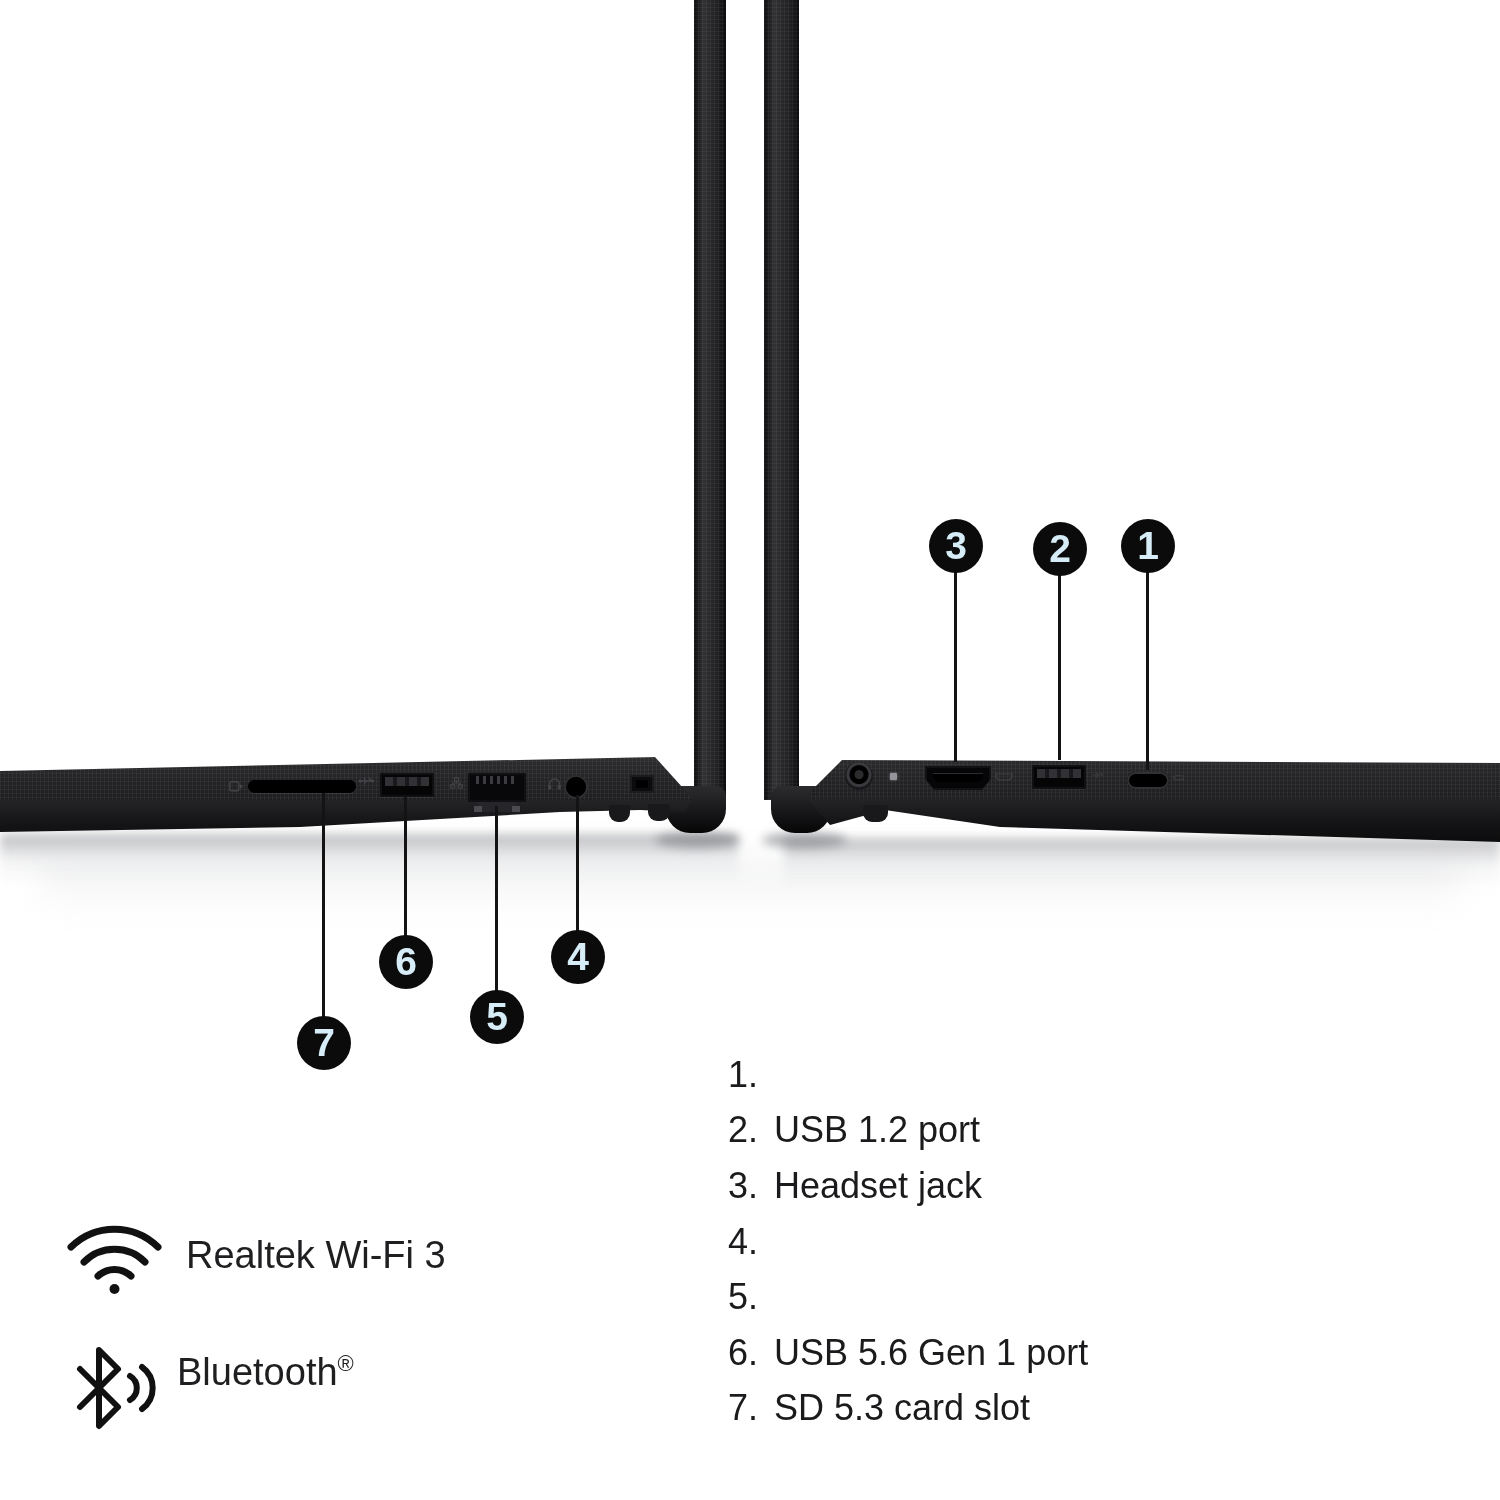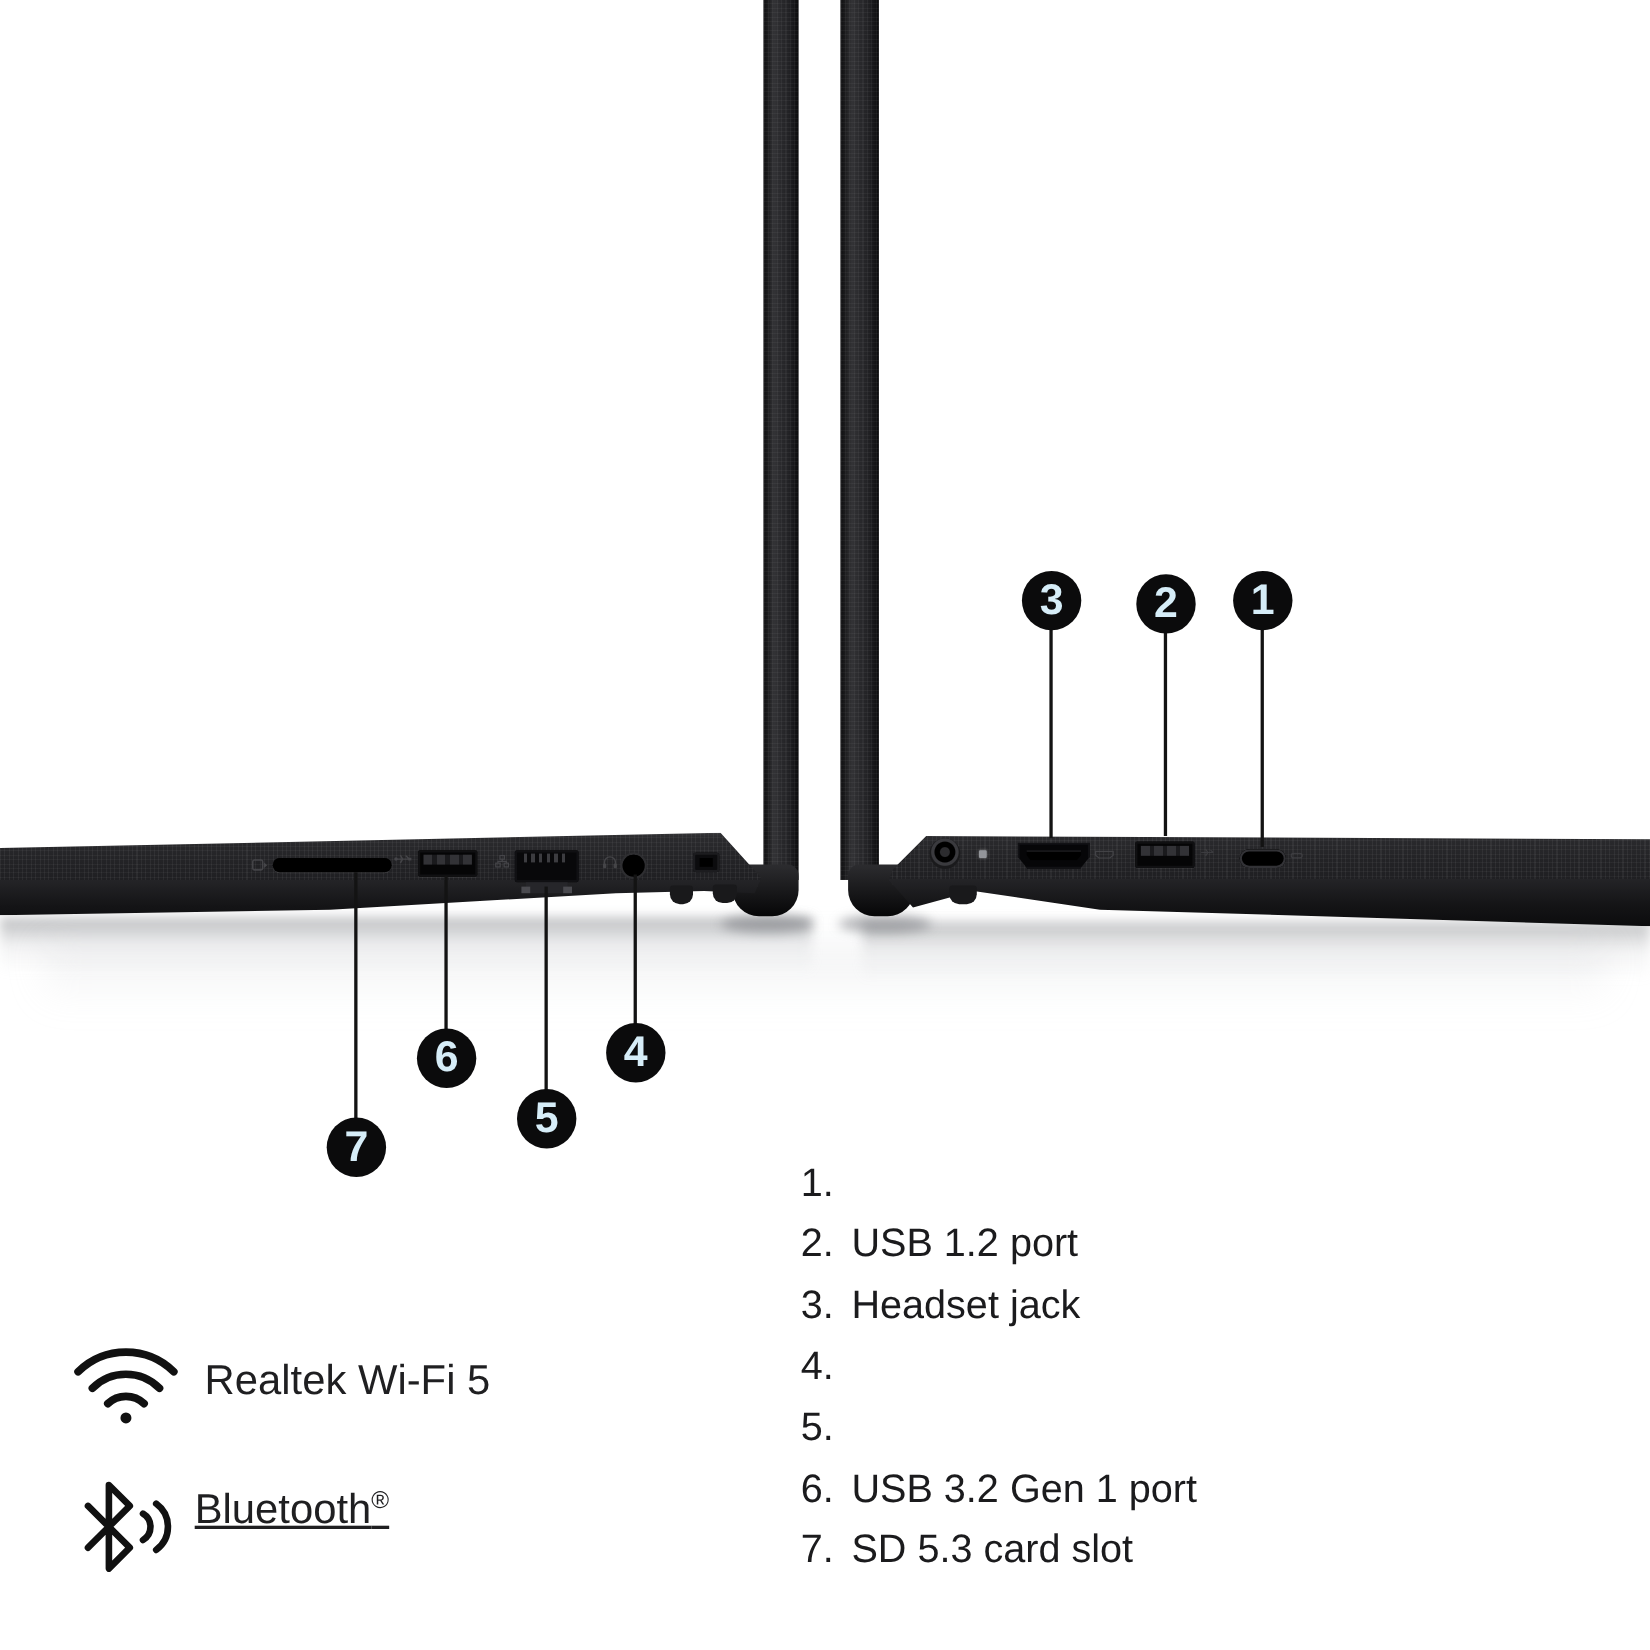--- a/index.html
+++ b/index.html
@@ -91,21 +91,21 @@
   
   #legend{left:728px;top:1047px;width:720px;}
   .lrow{display:flex;align-items:center;height:55.6px;font-size:36px;color:#1b1b1d;}
   .lrow .num{width:46px;flex:0 0 auto;}
   .lrow .lab{white-space:nowrap;}
 
   
   #wifi-icon{left:62px;top:1211px;}
   #wifi-label{left:186px;top:1234px;font-size:38px;color:#1f1f21;}
   #bt-icon{left:68px;top:1342px;}
-  #bt-text{left:177px;top:1340px;font-size:38px;color:#1f1f21;line-height:48px;text-decoration:underline;}
+  #bt-text{left:177px;top:1340px;font-size:38px;color:#1f1f21;line-height:48px;}
   #bt-text sup{font-size:22px;}
 </style>
 </head>
 <body>
 
 <div id="stage">
 
   <div class="refl abs" id="refl-left"></div>
   <div class="refl abs" id="refl-right"></div>
   <div class="refl abs" id="refl-haze"></div>
@@ -233,37 +233,37 @@
         <span class="lab">Headset jack</span>
       </div>
     <div class="lrow">
         <span class="num">4.</span>
       </div>
     <div class="lrow">
         <span class="num">5.</span>
       </div>
     <div class="lrow">
         <span class="num">6.</span>
-        <span class="lab">USB 3.2 Gen 1 port</span>
+        <span class="lab">USB 5.6 Gen 1 port</span>
       </div>
     <div class="lrow">
         <span class="num">7.</span>
         <span class="lab">SD 5.3 card slot</span>
       </div>
   </div>
 
   <div class="abs" id="wifi-icon">
     <svg width="105" height="84" viewBox="0 0 105 84">
       <path d="M9 36 A 62 62 0 0 1 96 36" stroke="#111" stroke-width="7" fill="none" stroke-linecap="round"></path>
       <path d="M22 51 A 43 43 0 0 1 83 51" stroke="#111" stroke-width="7" fill="none" stroke-linecap="round"></path>
       <path d="M36 65 A 24 24 0 0 1 69 65" stroke="#111" stroke-width="7" fill="none" stroke-linecap="round"></path>
       <circle cx="52.5" cy="78" r="5" fill="#111"></circle>
     </svg>
   </div>
-  <div class="abs" id="wifi-label">Realtek Wi-Fi 5</div>
+  <div class="abs" id="wifi-label">Realtek Wi-Fi 3</div>
 
   <div class="abs" id="bt-icon">
     <svg width="90" height="92" viewBox="0 0 90 92">
       <path d="M12 27 L50 65 L31 84 L31 8 L50 27 L12 65" stroke="#111" stroke-width="6" fill="none" stroke-linejoin="round" stroke-linecap="round"></path>
       <path d="M62 34 A 14 14 0 0 1 62 58" stroke="#111" stroke-width="6" fill="none" stroke-linecap="round"></path>
       <path d="M74 25 A 26 26 0 0 1 74 67" stroke="#111" stroke-width="6" fill="none" stroke-linecap="round"></path>
     </svg>
   </div>
   <div class="abs" id="bt-text">
     <div><span>Bluetooth</span><sup>®</sup></div>

